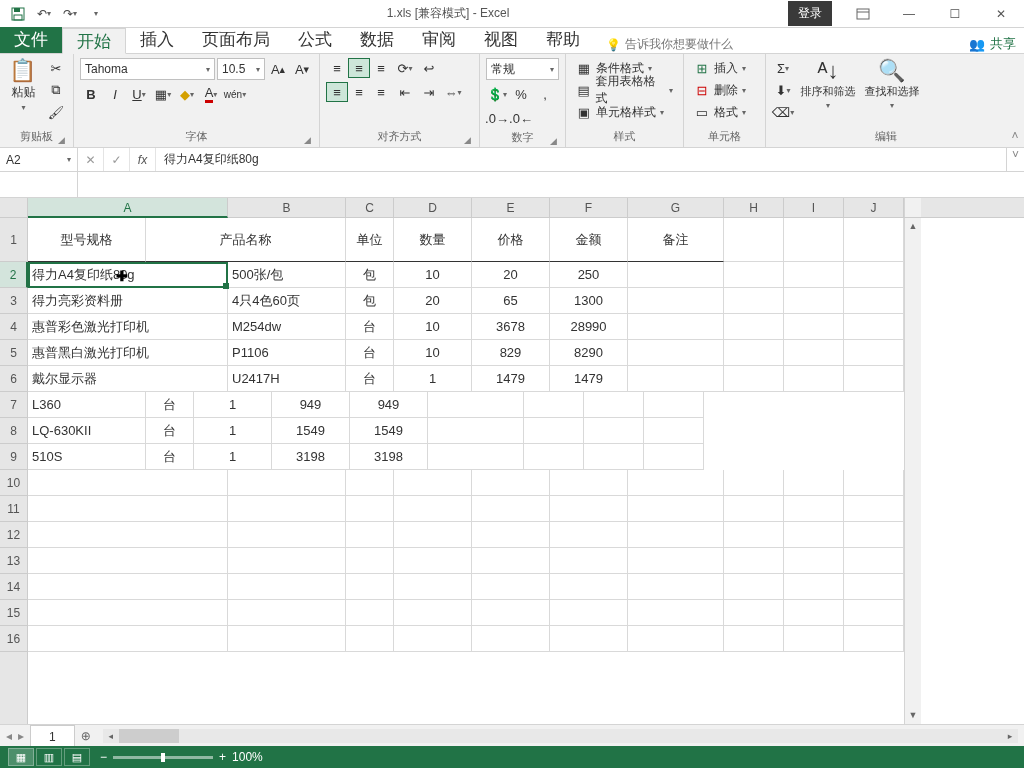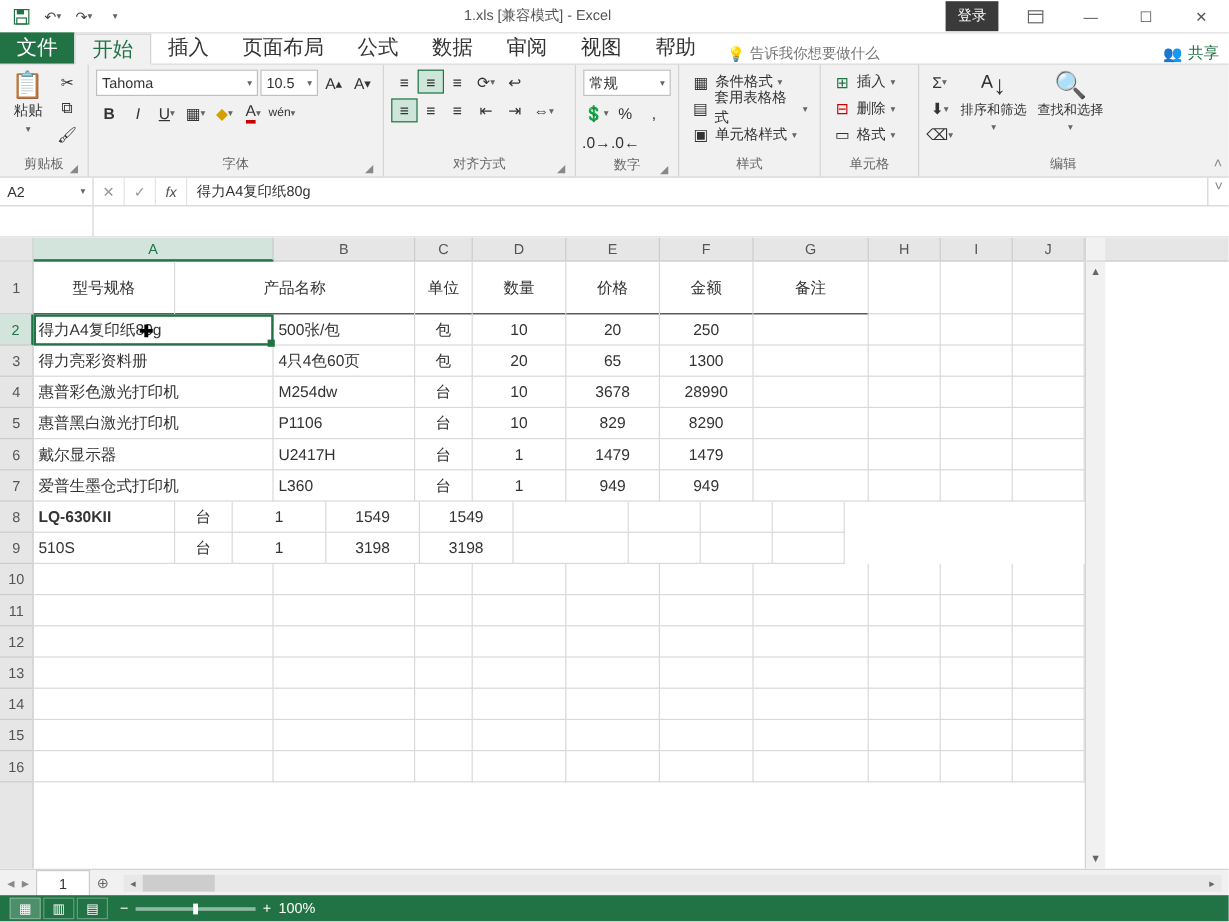--- a/index.html
+++ b/index.html
@@ -443,33 +443,32 @@
           <div class="cell c" style="width: 48px;">台</div>
           <div class="cell c" style="width: 78px;">1</div>
           <div class="cell c" style="width: 78px;">1479</div>
           <div class="cell c" style="width: 78px;">1479</div>
           <div class="cell" style="width: 96px;"></div>
           <div class="cell" style="width: 60px;"></div>
           <div class="cell" style="width: 60px;"></div>
           <div class="cell" style="width: 60px;"></div>
         </div>
         <div class="cell-row">
-          <div class="cell" style="width: 200px;">爱普生墨仓式打印机</div>
           <div class="cell" style="width: 118px;">L360</div>
           <div class="cell c" style="width: 48px;">台</div>
           <div class="cell c" style="width: 78px;">1</div>
           <div class="cell c" style="width: 78px;">949</div>
           <div class="cell c" style="width: 78px;">949</div>
           <div class="cell" style="width: 96px;"></div>
           <div class="cell" style="width: 60px;"></div>
           <div class="cell" style="width: 60px;"></div>
           <div class="cell" style="width: 60px;"></div>
         </div>
         <div class="cell-row">
-          <div class="cell" style="width: 118px; font-weight: bold;">LQ-630KII</div>
+          <div class="cell" style="width: 118px;">LQ-630KII</div>
           <div class="cell c" style="width: 48px;">台</div>
           <div class="cell c" style="width: 78px;">1</div>
           <div class="cell c" style="width: 78px;">1549</div>
           <div class="cell c" style="width: 78px;">1549</div>
           <div class="cell" style="width: 96px;"></div>
           <div class="cell" style="width: 60px;"></div>
           <div class="cell" style="width: 60px;"></div>
           <div class="cell" style="width: 60px;"></div>
         </div>
         <div class="cell-row">

